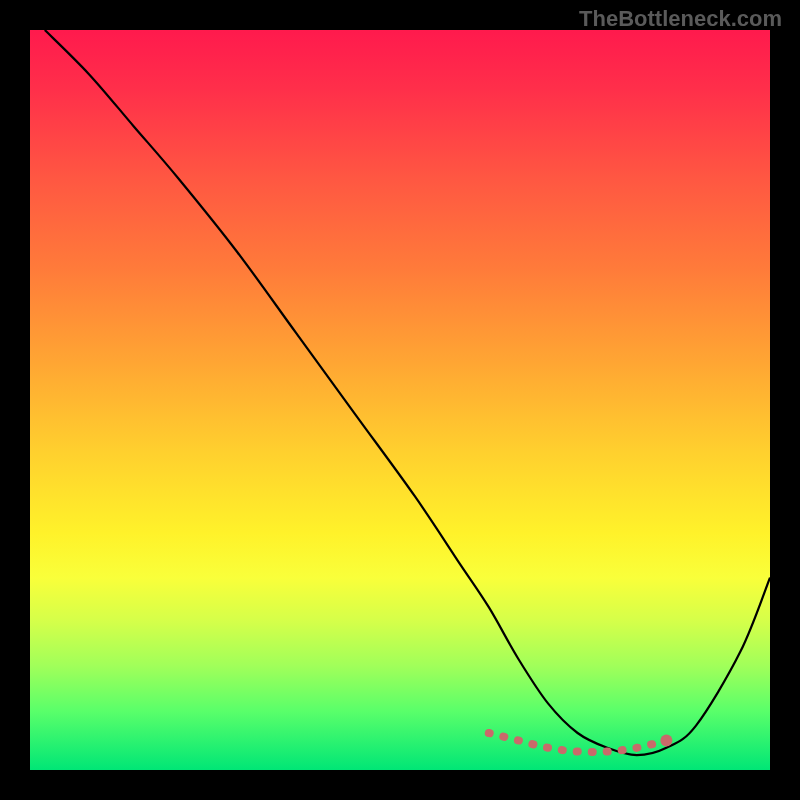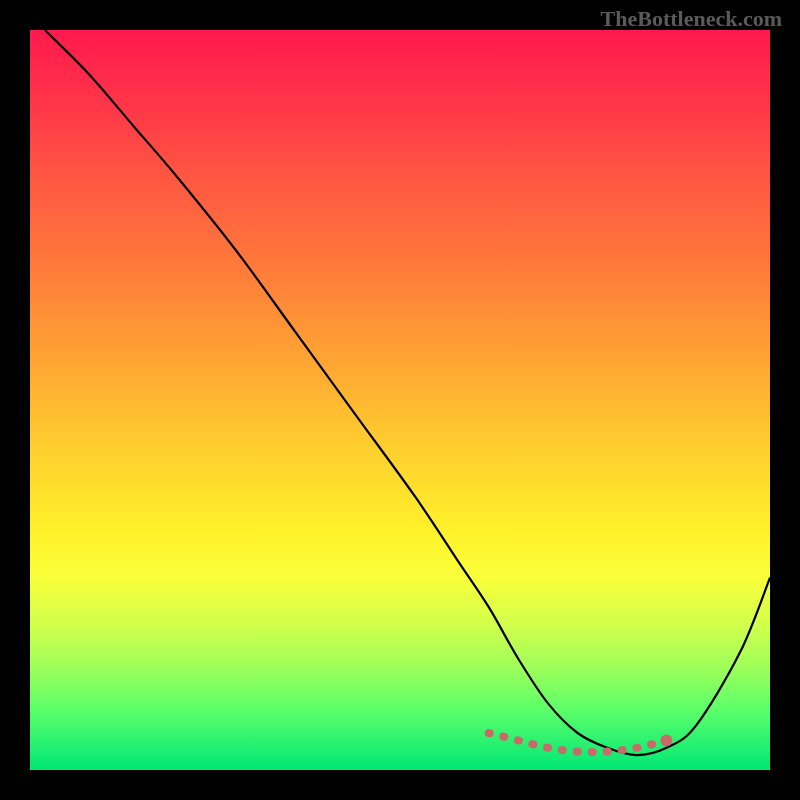--- a/index.html
+++ b/index.html
@@ -11,21 +11,20 @@
     font-family: Arial, sans-serif;
   }
   .watermark {
     position: absolute;
     top: 6px;
     right: 18px;
     color: #5a5a5a;
     font-size: 22px;
     font-weight: bold;
     z-index: 10;
-    font-family: Liberation Serif, serif;
   }
   .plot-area {
     position: absolute;
     left: 30px;
     top: 30px;
     width: 740px;
     height: 740px;
     overflow: hidden;
   }
   .gradient-bg {

